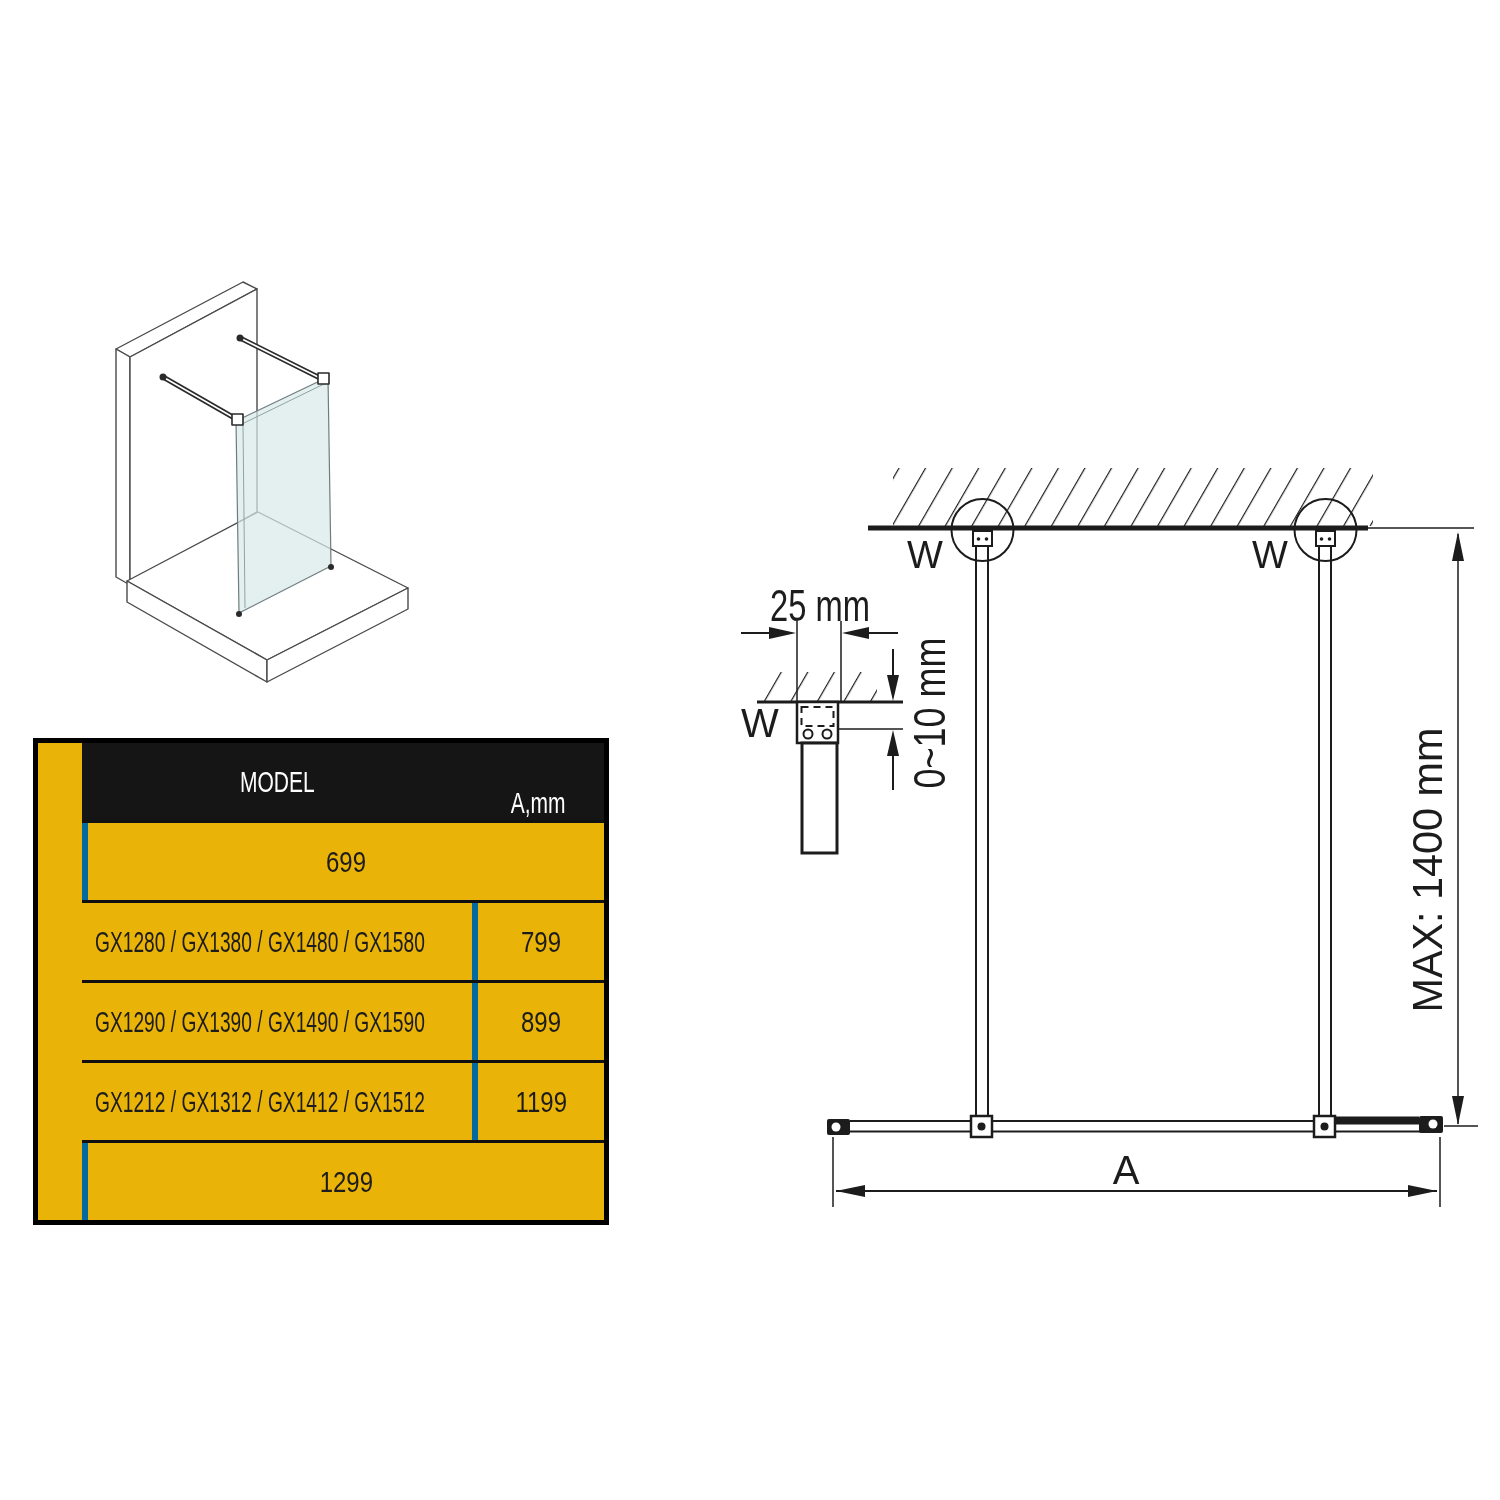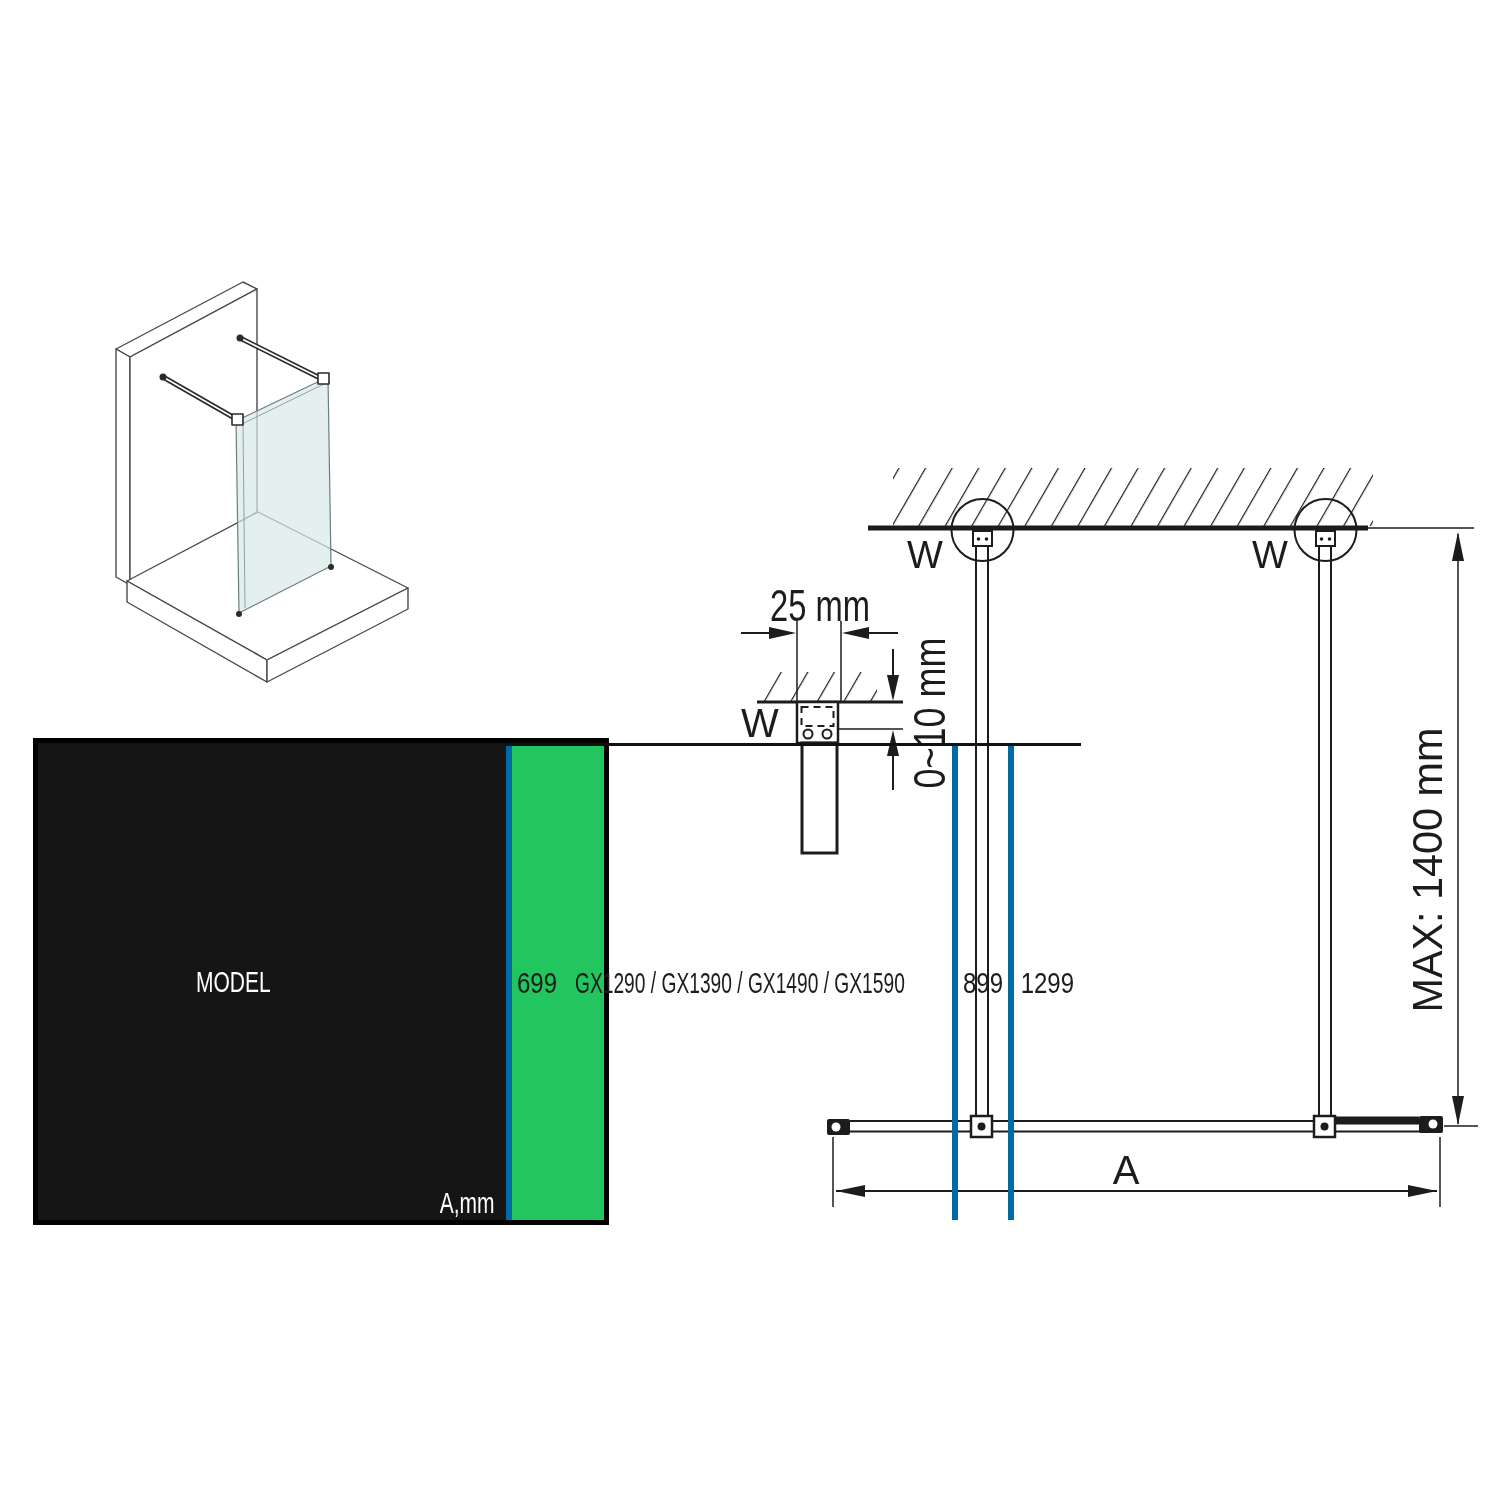--- a/index.html
+++ b/index.html
@@ -9,22 +9,22 @@
   }
   svg.art{position:absolute;left:0;top:0;}
   svg.art text{
     font-family:"Liberation Sans", sans-serif;
     fill:#1c1c1c;stroke:none;
   }
 
   
   .tbl{
     position:absolute;left:33px;top:738px;width:576px;height:487px;
-    border:5px solid #000;box-sizing:border-box;background:#22c55e;
-    display:flex;flex-direction:row;
+    border:5px solid #000;box-sizing:border-box;background:#eab308;
+    display:flex;flex-direction:column;padding-left:44px;
   }
   .thead{
     flex:1;background:#151515;color:#fff;display:flex;align-items:stretch;
   }
   .trow{flex:1;display:flex;border-top:3px solid #111;}
   .c-model{
     width:390px;box-sizing:border-box;display:flex;align-items:center;
     padding-left:13px;font-size:30px;color:#1c1c1c;
   }
   .c-a{
@@ -184,24 +184,40 @@
     </div>
   </div>
 
   <div class="trow">
     <div class="c-a">
         <span class="ta">699</span>
       </div>
   </div>
   <div class="trow">
     <div class="c-model">
+        <span class="tx">GX1280 / GX1380 / GX1480 / GX1580</span>
+      </div>
+    <div class="c-a">
+        <span class="ta">799</span>
+      </div>
+  </div>
+  <div class="trow">
+    <div class="c-model">
         <span class="tx">GX1290 / GX1390 / GX1490 / GX1590</span>
       </div>
     <div class="c-a">
         <span class="ta">899</span>
       </div>
   </div>
   <div class="trow">
+    <div class="c-model">
+        <span class="tx">GX1212 / GX1312 / GX1412 / GX1512</span>
+      </div>
+    <div class="c-a">
+        <span class="ta">1199</span>
+      </div>
+  </div>
+  <div class="trow">
     <div class="c-a">
         <span class="ta">1299</span>
       </div>
   </div>
 </div>
 
 </body></html>

